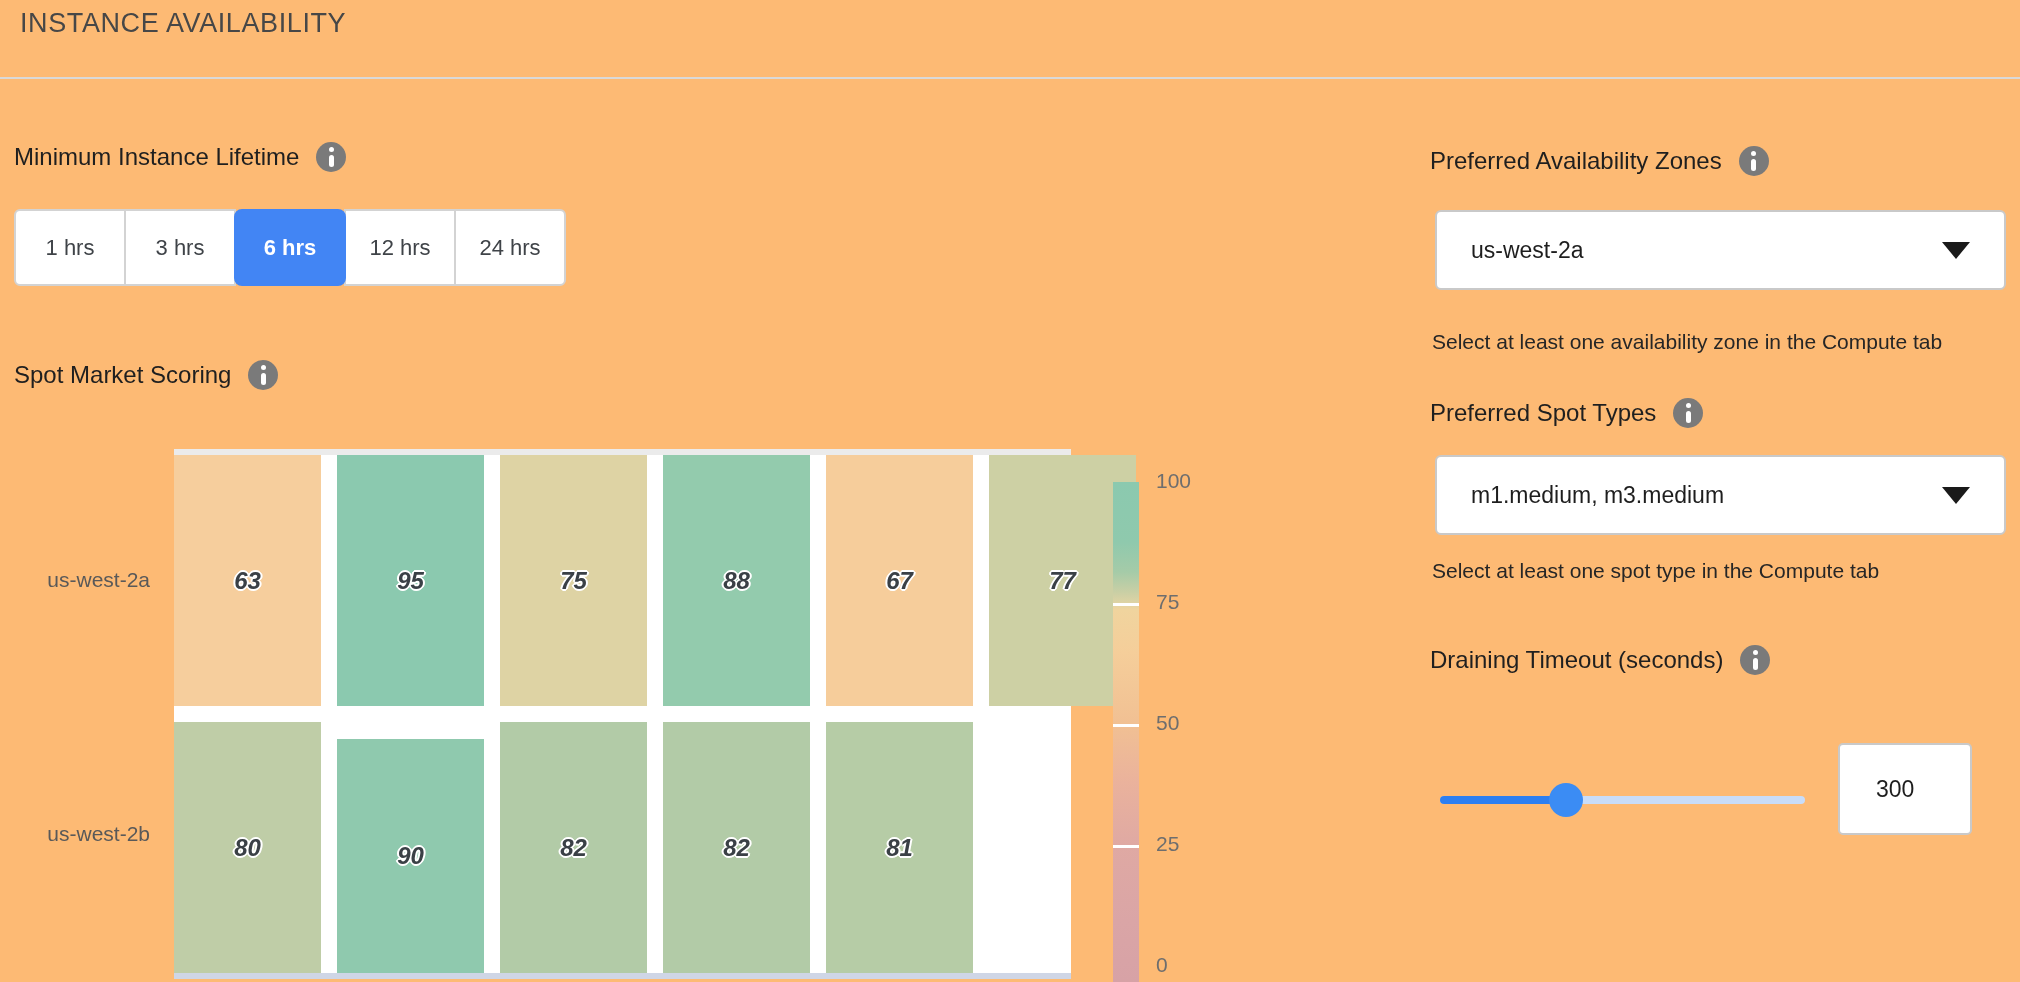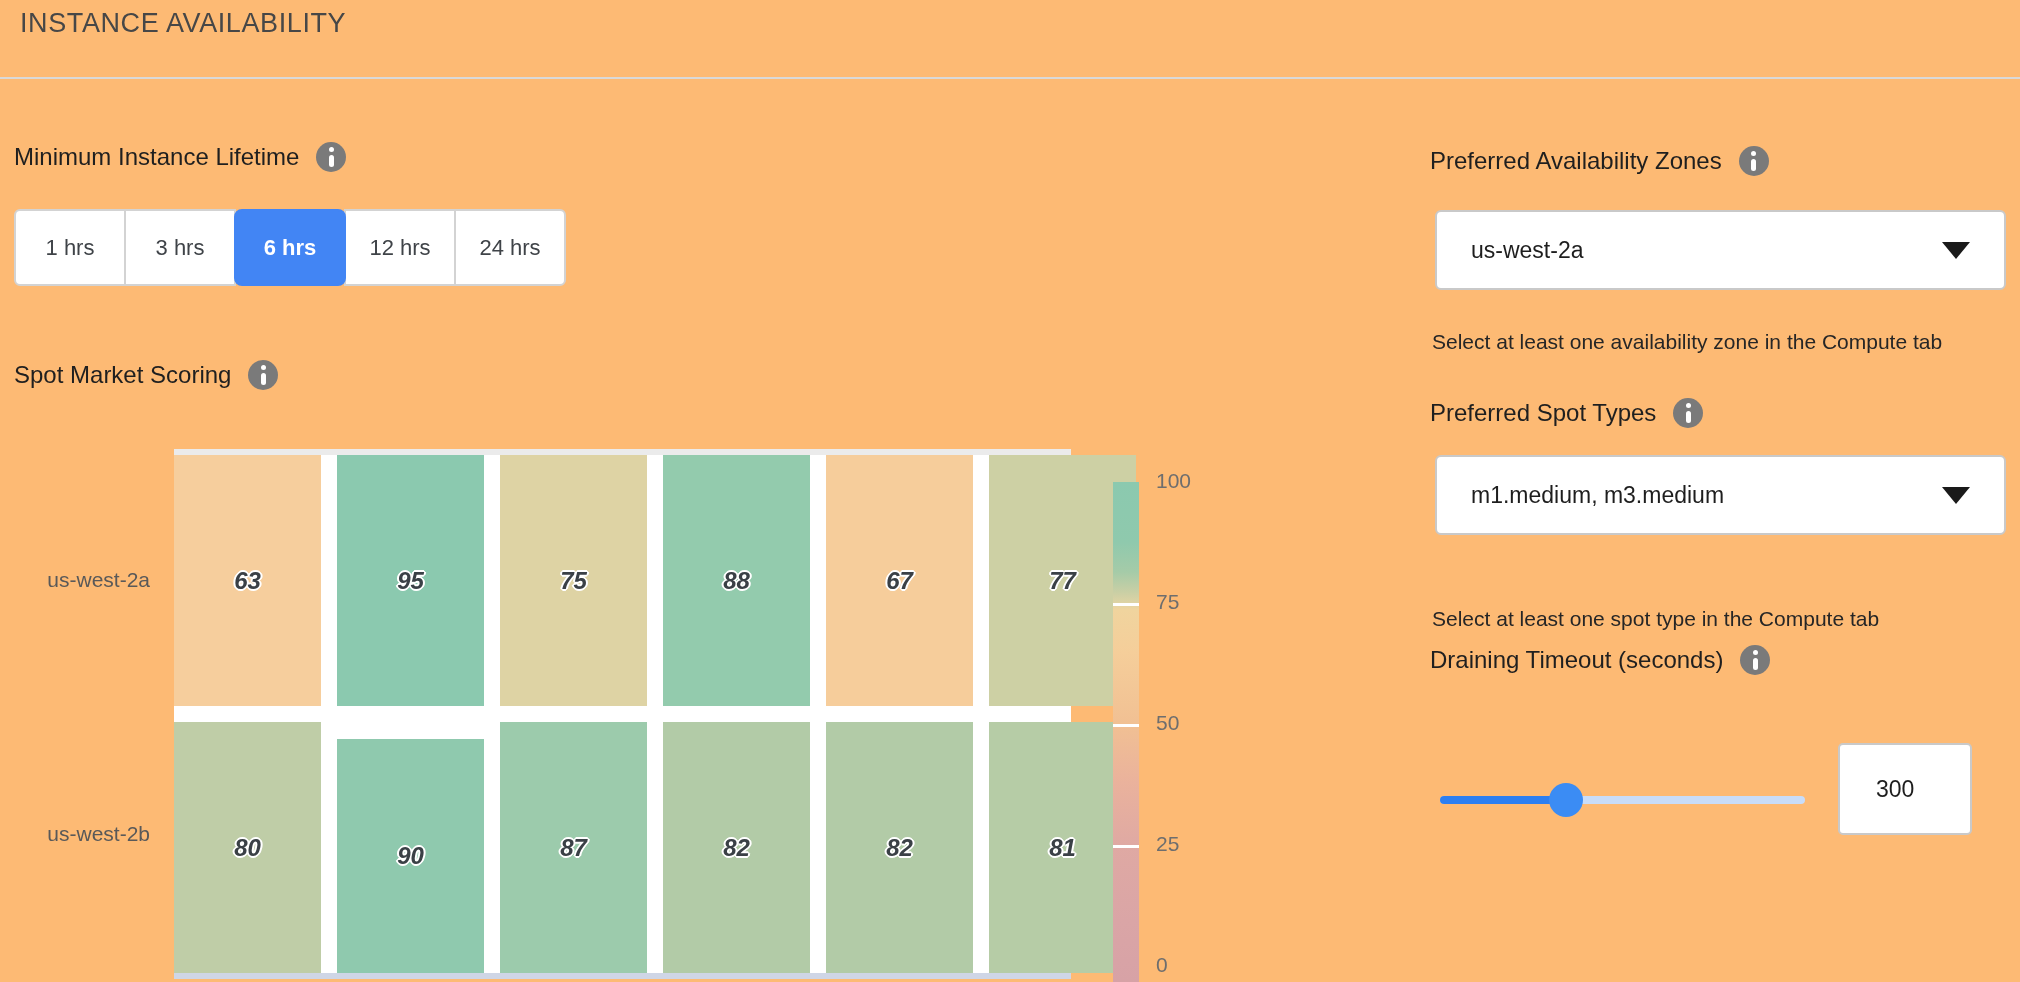--- a/index.html
+++ b/index.html
@@ -119,21 +119,20 @@
   <div class="abs hm-row-label" style="top:822px;">us-west-2b</div>
   <div class="abs hm-grid">
       <div class="hm-cell" style="background: rgb(246, 206, 157);">63</div>
       <div class="hm-cell" style="background: rgb(139, 201, 175);">95</div>
       <div class="hm-cell" style="background: rgb(222, 211, 164);">75</div>
       <div class="hm-cell" style="background: rgb(147, 203, 173);">88</div>
       <div class="hm-cell" style="background: rgb(246, 205, 155);">67</div>
       <div class="hm-cell" style="background: rgb(205, 208, 164);">77</div>
       <div class="hm-cell" style="background: rgb(191, 205, 167);">80</div>
       <div class="hm-cell" style="background: rgb(143, 201, 174); margin-top: 17px;">90</div>
-      <div class="hm-cell" style="background: rgb(156, 203, 172);">87</div>
       <div class="hm-cell" style="background: rgb(178, 203, 167);">82</div>
       <div class="hm-cell" style="background: rgb(178, 203, 167);">82</div>
       <div class="hm-cell" style="background: rgb(182, 204, 166);">81</div>
     </div>
 
   <div class="abs colorbar">
     <div class="cb-line" style="top:121px;"></div>
     <div class="cb-line" style="top:242px;"></div>
     <div class="cb-line" style="top:363px;"></div>
   </div>
@@ -156,21 +155,21 @@
   <div class="abs helper-text" style="left:1432px;top:330px;">Select at least one availability zone in the Compute tab</div>
 
   <div class="abs label-row" style="left:1430px;top:398px;">
     <span class="section-label">Preferred Spot Types</span>
     <span class="info-icon"></span>
   </div>
   <div class="abs select-box" style="top:455px;gap:42px;">
     <span class="select-value">m1.medium, m3.medium</span>
     <span class="chevron-down"></span>
   </div>
-  <div class="abs helper-text" style="left:1432px;top:607px;">Select at least one spot type in the Compute tab</div>
+  <div class="abs helper-text" style="left:1432px;top:559px;">Select at least one spot type in the Compute tab</div>
 
   <div class="abs label-row" style="left:1430px;top:645px;">
     <span class="section-label">Draining Timeout (seconds)</span>
     <span class="info-icon"></span>
   </div>
   <div class="abs slider">
     <div class="slider-track"></div>
     <div class="slider-fill" id="slider-fill" style="width: 126px;"></div>
     <div class="slider-thumb" id="slider-thumb" style="left: 109px;"></div>
   </div>

